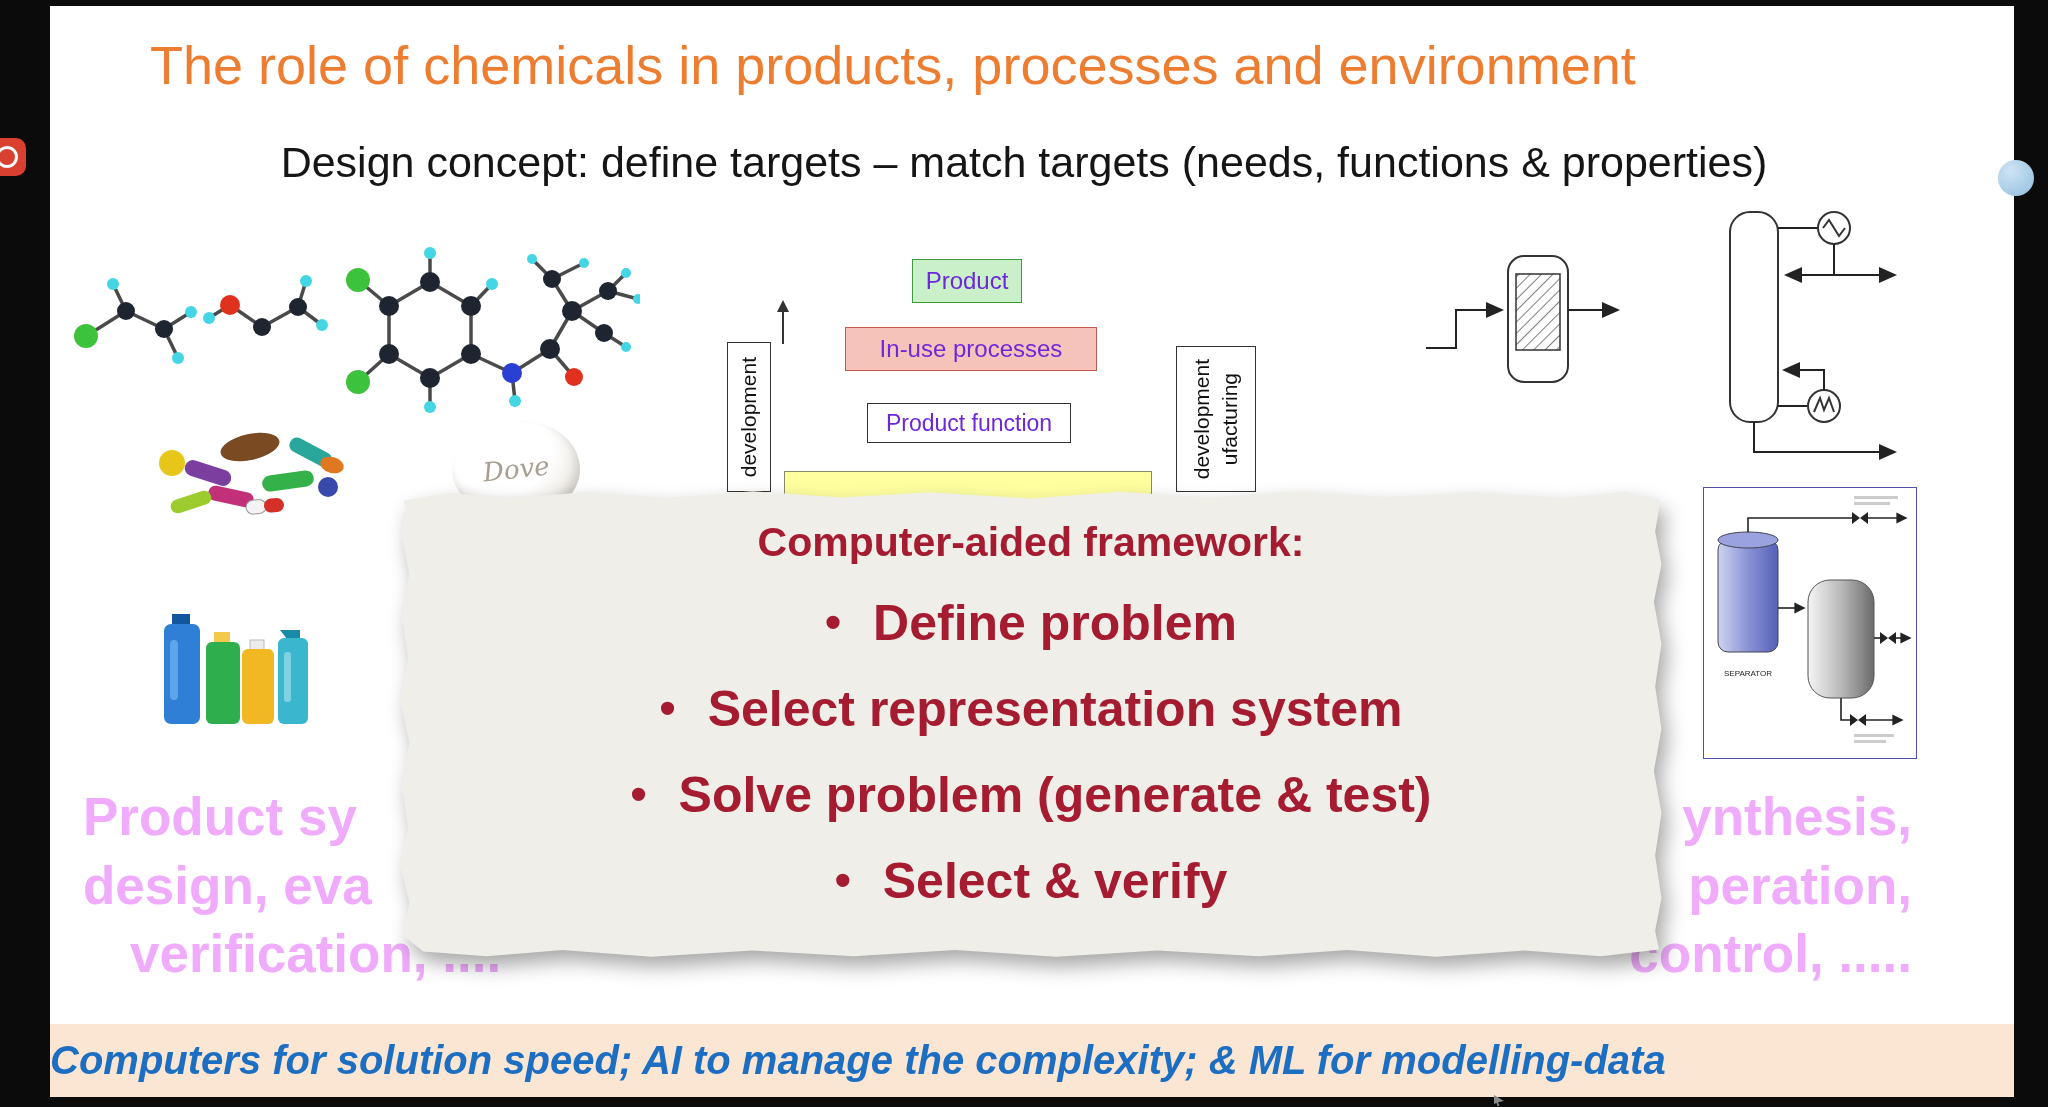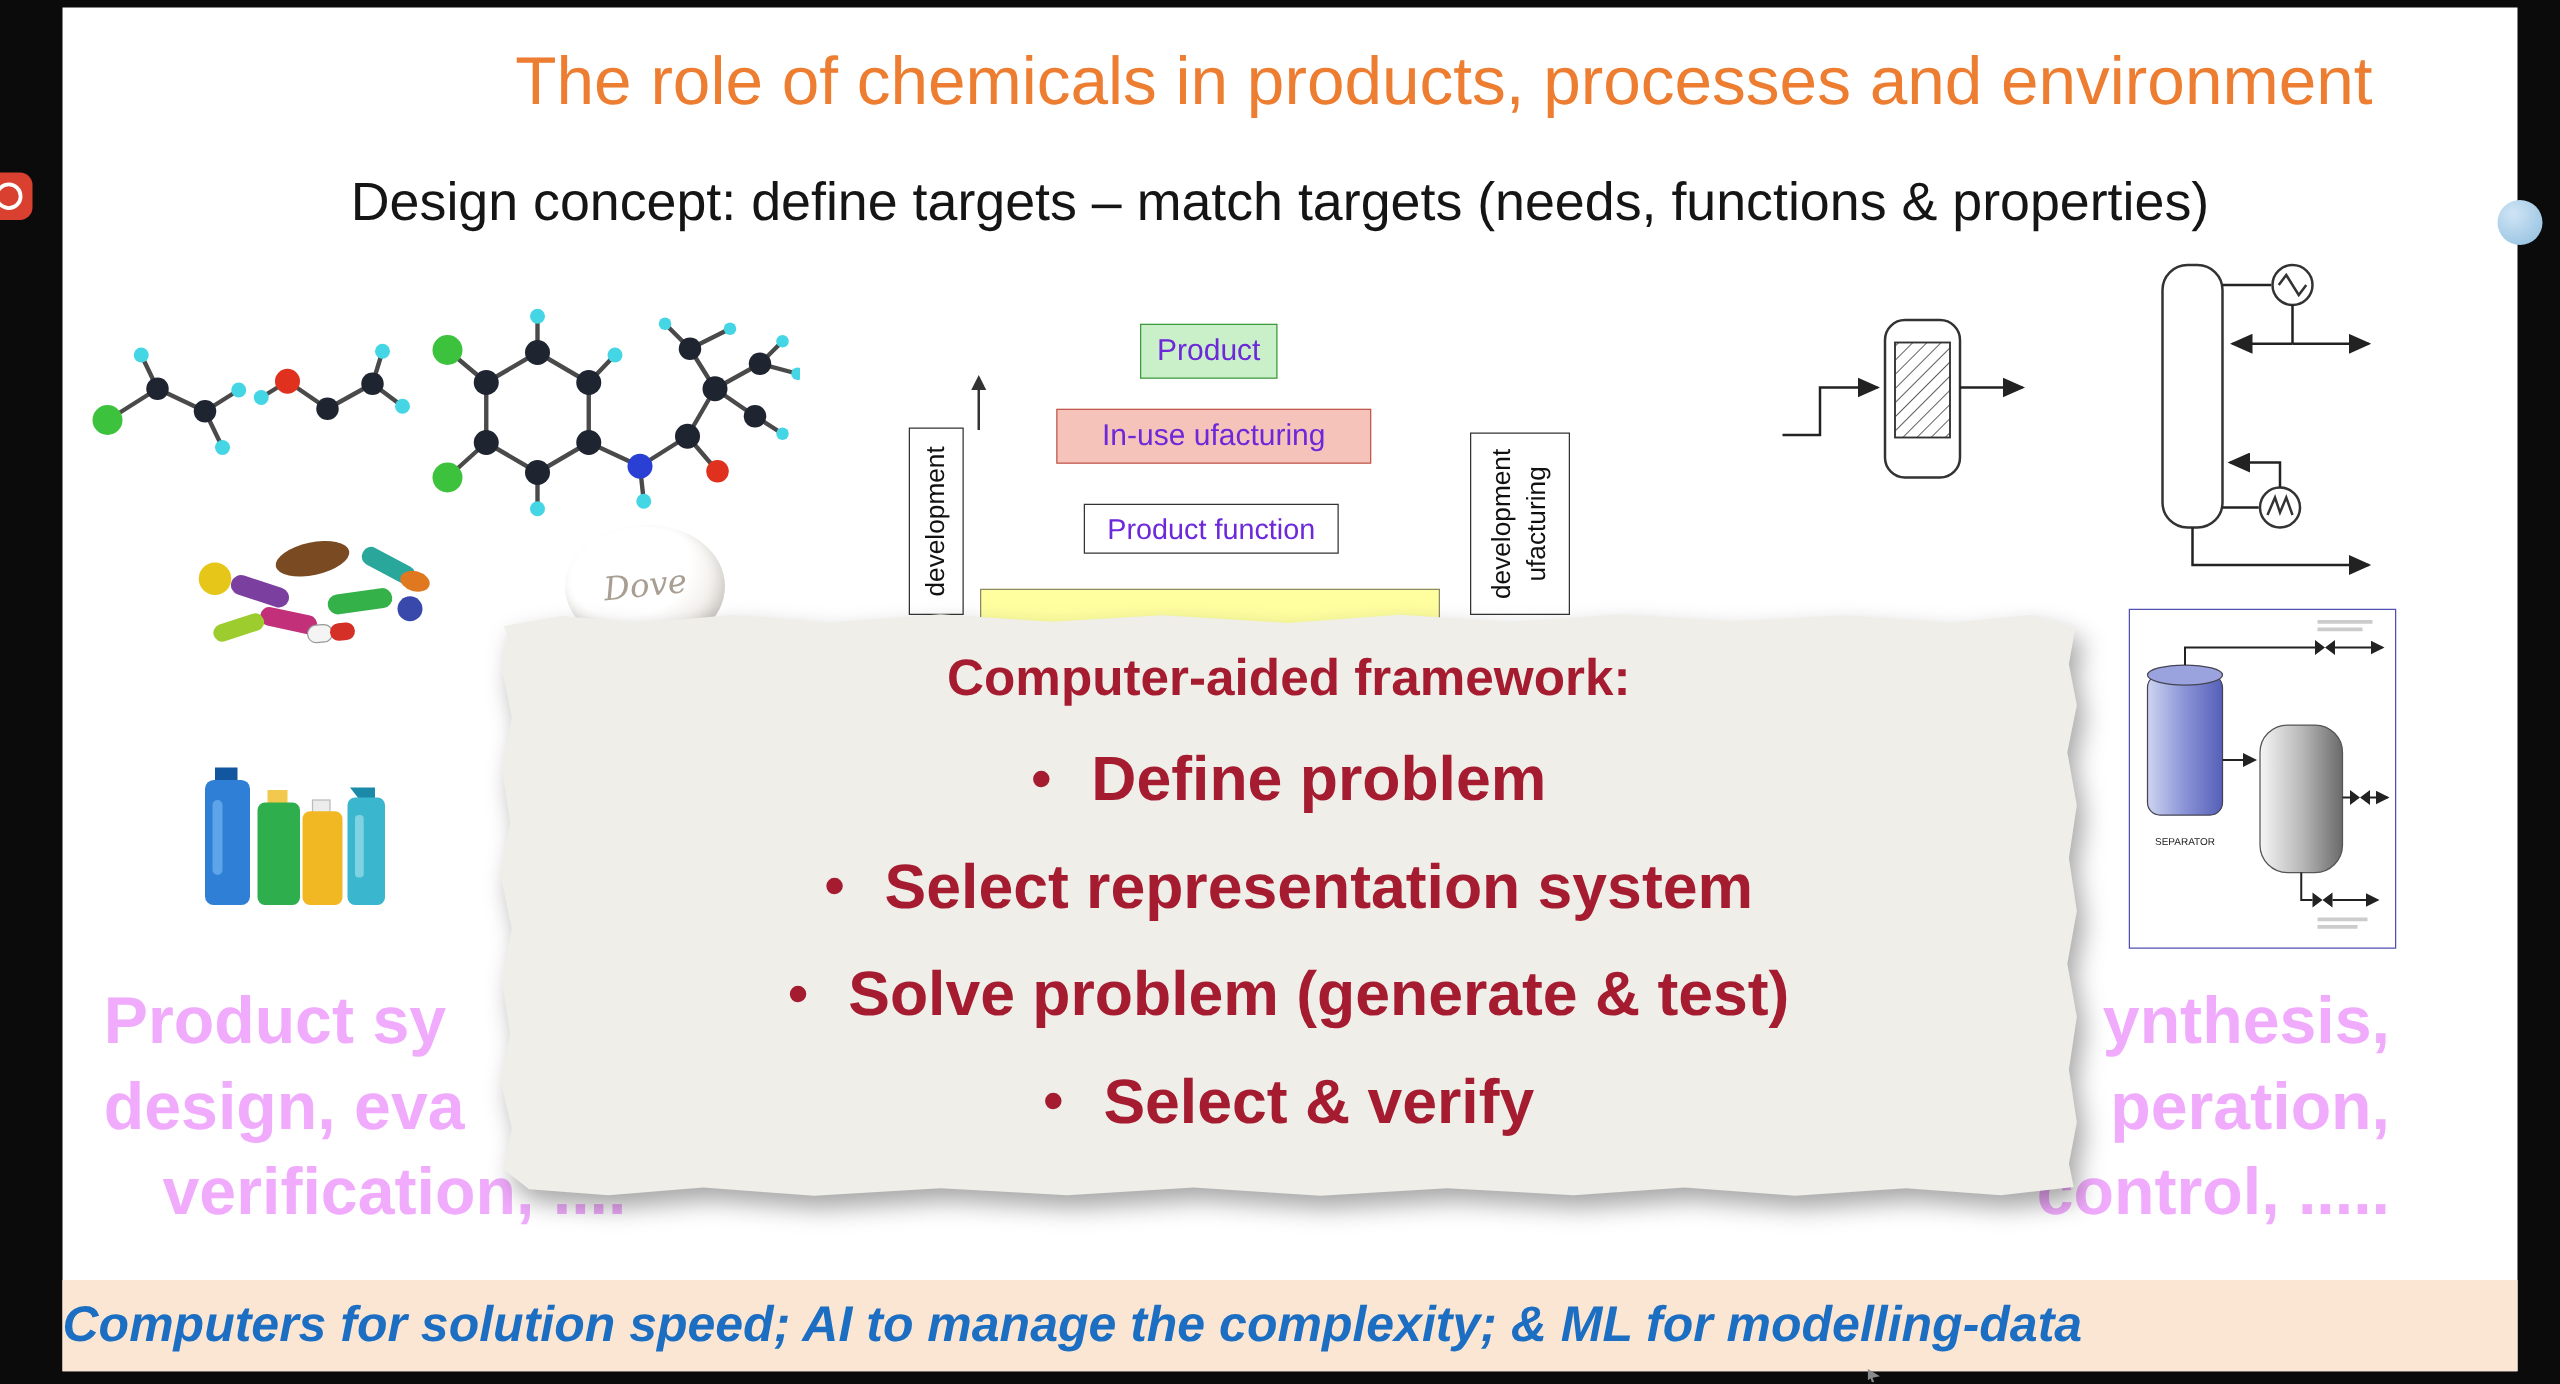--- a/index.html
+++ b/index.html
@@ -4,21 +4,21 @@
 <style>
   html,body { margin:0; padding:0; background:#000; }
   .frame {
     position:relative; width:2048px; height:1107px; background:#0b0b0b;
     overflow:hidden; font-family:"Liberation Sans", sans-serif;
   }
   .slide { position:absolute; left:50px; top:6px; width:1964px; height:1091px; background:#ffffff; }
   .abs { position:absolute; }
 
   .title {
-    left:150px; right:150px; top:34px; text-align:right;
+    left:150px; right:150px; top:34px; text-align:left;
     font-size:54px; color:#ed7d31; letter-spacing:0px;
   }
   .subtitle {
     left:150px; right:150px; top:138px; text-align:center;
     font-size:43px; color:#151515;
   }
 
   
   .fbox { display:flex; align-items:center; justify-content:center; font-size:24px; color:#6d28d9; box-sizing:border-box; }
   .box-product  { left:912px; top:259px; width:110px; height:44px; background:#c9f0c9; border:1.6px solid #3f9a3f; }
@@ -204,21 +204,21 @@
     <rect x="56" y="40" width="16" height="11" fill="#f2c94c"></rect>
     <rect x="48" y="50" width="34" height="82" rx="6" fill="#2fae4e"></rect>
     <rect x="92" y="48" width="14" height="10" fill="#ececec" stroke="#bbb"></rect>
     <rect x="84" y="57" width="32" height="75" rx="6" fill="#f2b824"></rect>
     <path d="M122,38 h20 v9 h-13 z" fill="#1a8aa8"></path>
     <rect x="120" y="46" width="30" height="86" rx="6" fill="#3bb6cf"></rect>
     <rect x="126" y="60" width="7" height="50" rx="3" fill="#7fd2e2"></rect>
   </svg>
 
   <div class="abs fbox box-product">Product</div>
-  <div class="abs fbox box-inuse">In-use ufacturing</div>
+  <div class="abs fbox box-inuse">In-use processes</div>
   <div class="abs fbox box-function">Product function</div>
 
   <svg class="abs" style="left:770px; top:298px;" width="26" height="46" viewBox="0 0 26 46">
     <line x1="13" y1="46" x2="13" y2="12" stroke="#333" stroke-width="2"></line>
     <polygon points="13,2 7,14 19,14" fill="#333"></polygon>
   </svg>
 
   <div class="abs vbox vbox-left">
     <span class="vtext">development</span>
   </div>

